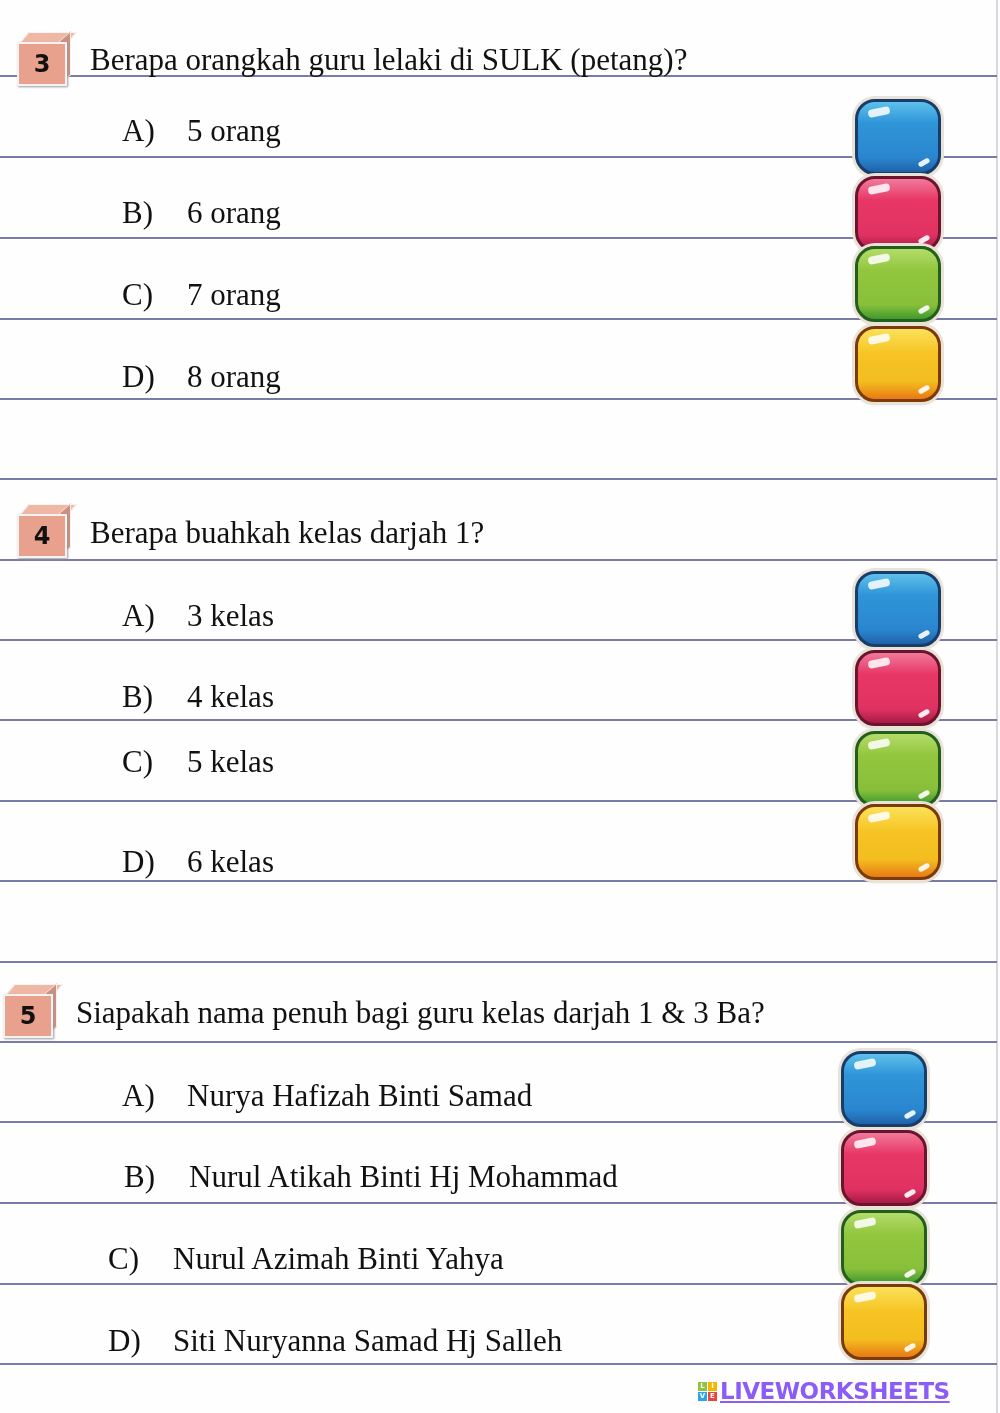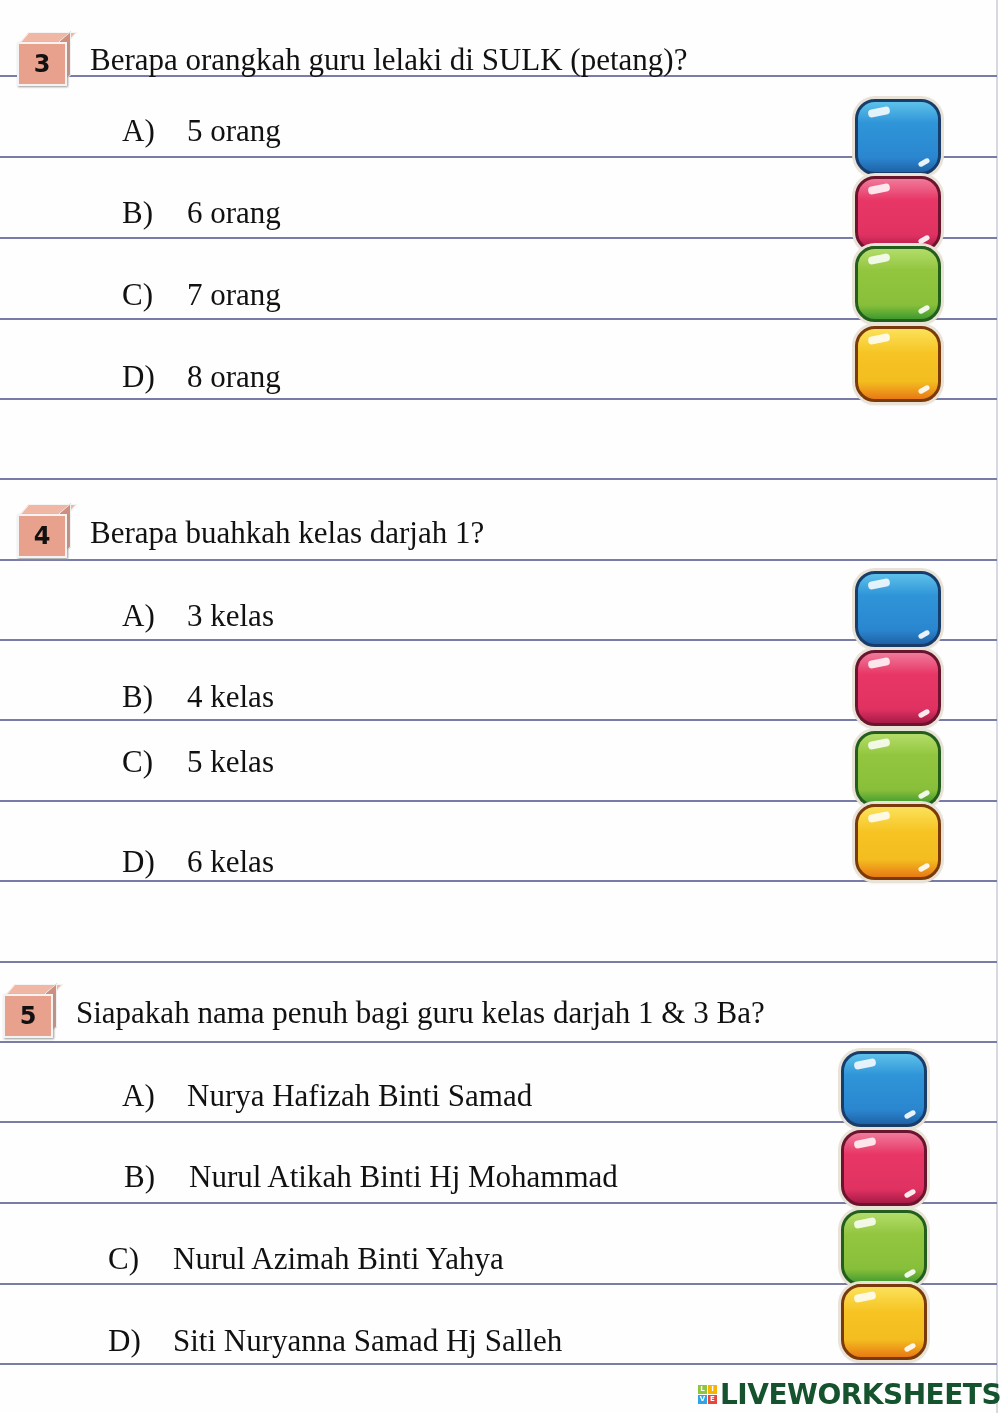--- a/index.html
+++ b/index.html
@@ -46,21 +46,21 @@
   .btn-red { background:linear-gradient(#f07a9a 0%, #e83767 30%, #e03262 80%, #a81a45 100%); border-color:#6b1430; }
   .btn-green { background:linear-gradient(#b3dc6a 0%, #93c63f 30%, #88bf3a 80%, #3f9a2f 100%); border-color:#245e1c; }
   .btn-yellow { background:linear-gradient(#fbe15a 0%, #f6c423 35%, #f3bd20 75%, #e97a14 100%); border-color:#7a3a0a; }
   .logo { position:absolute; left:698px; top:1378px; display:flex; align-items:center; }
   .logo .tiles { display:grid; grid-template-columns:9px 9px; grid-gap:1px; margin-right:3px; }
   .logo .tiles span {
     width:9px; height:9px; font-family:"DejaVu Sans",sans-serif; font-size:7px; font-weight:bold;
     color:#fff; text-align:center; line-height:9px;
   }
   .logo .word {
-    font-family:"DejaVu Sans",sans-serif; font-weight:bold; font-size:28px; color:#14532d; letter-spacing:-0.5px;
+    font-family:"DejaVu Sans",sans-serif; font-weight:bold; font-size:23px; color:#8b5cf6; letter-spacing:-0.5px;text-decoration:underline;
   }
 </style>
 </head>
 <body>
 
 <div class="vline"></div>
 
 <div class="rule" style="top:75px"></div>
 <div class="rule" style="top:156px"></div>
 <div class="rule" style="top:237px"></div>

